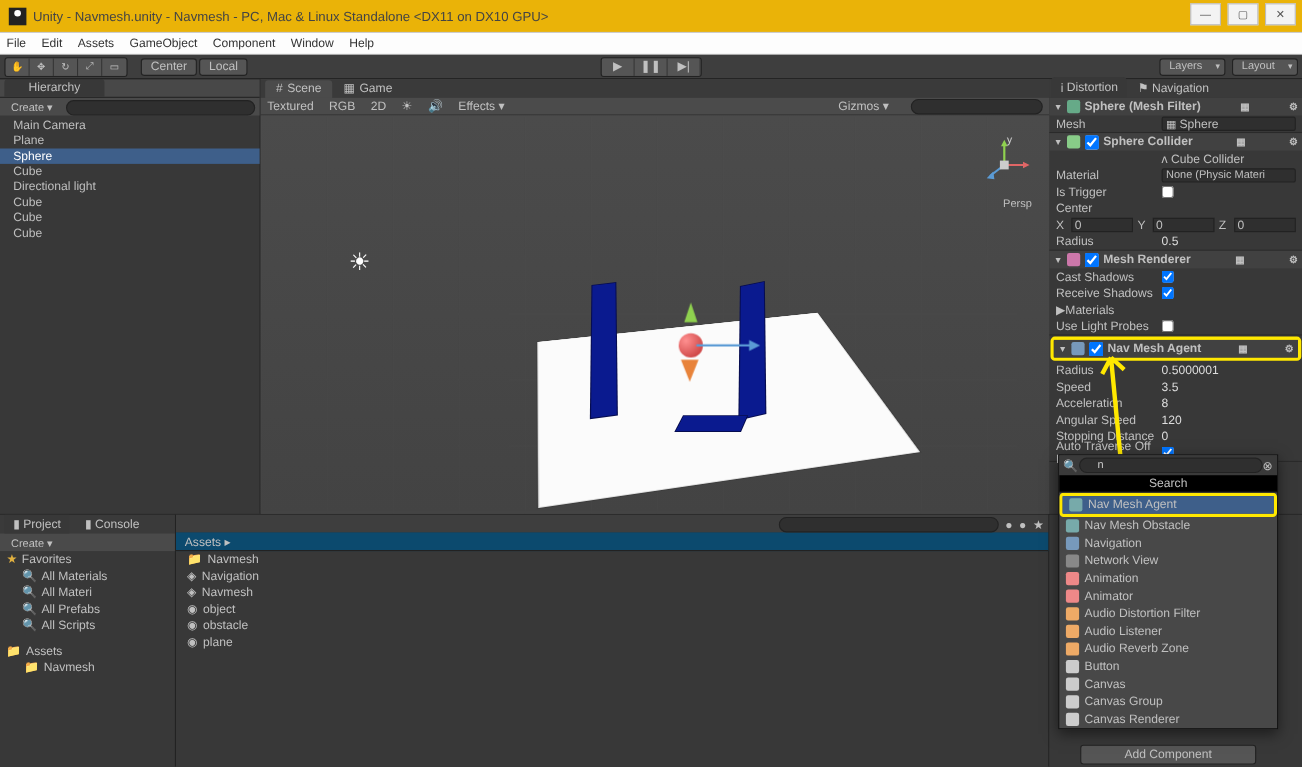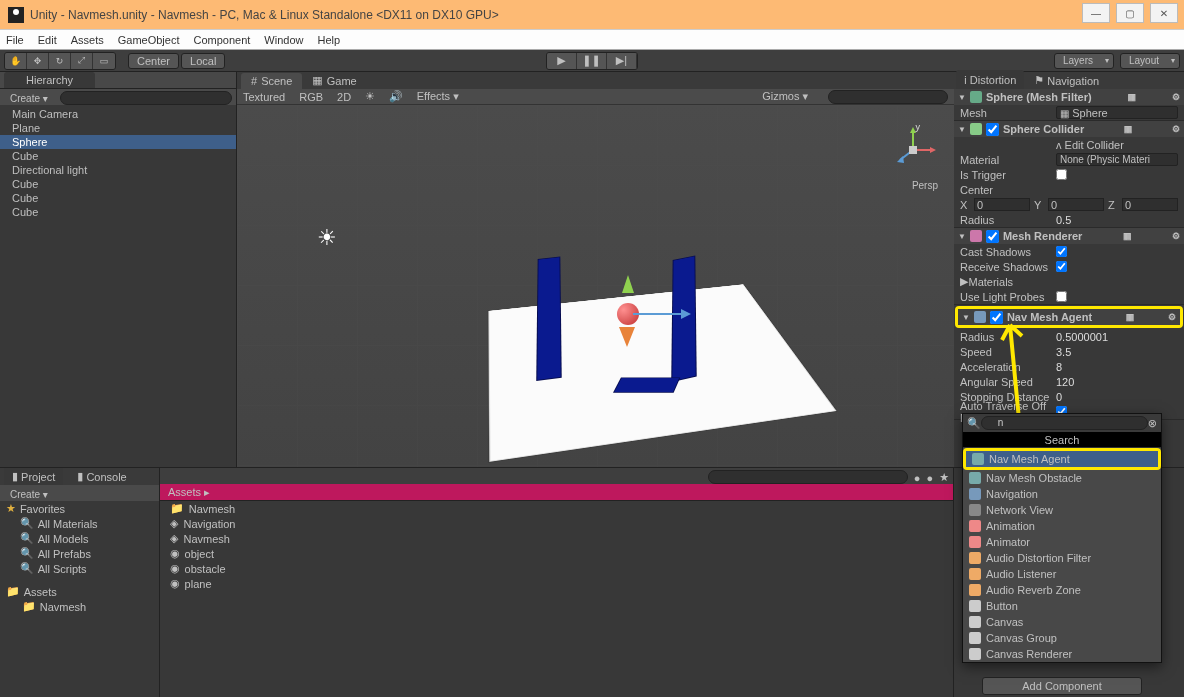--- a/index.html
+++ b/index.html
@@ -1,17 +1,17 @@
 <!DOCTYPE html>
 <html><head>
 <meta charset="utf-8">
 <style>
 *{margin:0;padding:0;box-sizing:border-box;font-family:Arial,sans-serif;font-size:11px;color:#c0c0c0;user-select:none}
 body{width:1184px;height:697px;background:#383838;overflow:hidden}
-.window-chrome{height:30px;background:#fdba74;border-bottom:1px solid #ccc;display:flex;align-items:center;padding:0 8px;position:relative}
+.window-chrome{height:30px;background:#eab308;border-bottom:1px solid #ccc;display:flex;align-items:center;padding:0 8px;position:relative}
 .window-chrome .logo{width:16px;height:16px;background:#222;margin-right:6px;position:relative}
 .window-chrome .logo::before{content:"";position:absolute;width:6px;height:6px;background:#fff;border-radius:50%;top:2px;left:5px}
 .window-chrome .title{color:#444;font-size:12px}
 .window-btns{position:absolute;right:6px;top:3px;display:flex;gap:6px}
 .window-btn{width:28px;height:20px;border:1px solid #bbb;background:#f3f3f3;display:flex;align-items:center;justify-content:center;color:#555;font-size:10px}
 .menubar{height:20px;background:#fdfdfd;display:flex;align-items:center;padding:0 6px;border-bottom:1px solid #aaa}
 .menubar span{color:#333;margin-right:14px;cursor:default}
 .toolbar{height:22px;background:#3e3e3e;border-bottom:1px solid #222;display:flex;align-items:center;padding:0 4px;position:relative}
 .tool-group{display:flex;border:1px solid #222;border-radius:3px;overflow:hidden;margin-right:8px}
 .tool-btn{width:22px;height:16px;background:#555;border-right:1px solid #333;display:flex;align-items:center;justify-content:center;font-size:9px}
@@ -72,21 +72,21 @@
 .lower{display:flex;height:230px;border-top:1px solid #222}
 .project{width:160px;background:#383838;border-right:1px solid #222}
 .project-tabs{height:17px;background:#3a3a3a;display:flex;align-items:flex-end;padding:0 4px;gap:6px}
 .proj-tab{padding:2px 8px;font-size:11px;display:flex;align-items:center;gap:3px}
 .proj-tab.active{background:#383838}
 .tree-item{padding:1px 6px;font-size:11px;display:flex;align-items:center;gap:4px}
 .tree-item.fav{color:#e0b040}
 .tree-item.sub{padding-left:20px;color:#d0a030}
 .tree-item.folder{color:#bfbfbf}
 .assets-panel{flex:1;background:#383838;border-right:1px solid #222;position:relative}
-.assets-head{height:17px;background:#be185d;border-bottom:1px solid #222;display:flex;align-items:center;padding:0 8px;font-size:11px}
+.assets-head{height:17px;background:#0c4a6e;border-bottom:1px solid #222;display:flex;align-items:center;padding:0 8px;font-size:11px}
 .asset-item{padding:1px 10px;font-size:11px;display:flex;align-items:center;gap:5px}
 
 .popup{position:absolute;right:22px;top:413px;width:200px;background:#484848;border:1px solid #111;box-shadow:0 4px 12px rgba(0,0,0,0.5);z-index:100}
 .popup-search{height:18px;background:#3a3a3a;display:flex;align-items:center;padding:0 4px}
 .popup-search .sf{flex:1;height:14px;background:#2f2f2f;border:1px solid #222;border-radius:7px;padding:0 16px;font-size:10px;color:#ccc}
 .popup-head{height:16px;background:#000000;text-align:center;font-size:11px;border-bottom:1px solid #333;line-height:16px}
 .popup-list{max-height:230px;overflow:hidden}
 .popup-item{height:16px;display:flex;align-items:center;padding:0 6px;gap:5px;font-size:11px}
 .popup-item.sel{background:#3e5f8a;color:#fff}
 .popup-item .pi-ico{width:12px;height:12px;background:#7aa;border-radius:2px}
@@ -245,21 +245,21 @@
       <div class="comp-head">
           <span class="foldout">▼</span>
           <span class="ico" style="background:#8c8"></span>
           <input type="checkbox" checked="" style="">
           <span>Sphere Collider</span>
           <span class="gear">▦</span>
           <span class="gear">⚙</span>
         </div>
       <div class="prop-row">
           <span class="label"></span>
-          <span>ʌ <span>Edit Collider</span></span>
+          <span>ʌ <span>Cube Collider</span></span>
         </div>
       <div class="prop-row">
           <span class="label">Material</span>
           <span class="field-box">None (Physic Materi</span>
         </div>
       <div class="prop-row">
           <span class="label">Is Trigger</span>
           <input type="checkbox" style="">
         </div>
       <div class="prop-row">
@@ -355,21 +355,21 @@
       <div class="proj-tab">
           <span>▮</span>
           <span>Console</span>
         </div>
     </div>
     <div class="panel-subhead">
         <span class="create-btn">Create ▾</span>
       </div>
     <div class="tree-item fav">★ <span>Favorites</span></div>
     <div class="tree-item sub">🔍 <span>All Materials</span></div>
-    <div class="tree-item sub">🔍 <span>All Models</span></div>
+    <div class="tree-item sub">🔍 <span>All Materi</span></div>
     <div class="tree-item sub">🔍 <span>All Prefabs</span></div>
     <div class="tree-item sub">🔍 <span>All Scripts</span></div>
     <div style="height:8px"></div>
     <div class="tree-item folder">📁 <span>Assets</span></div>
     <div class="tree-item folder" style="padding-left:22px">📁 <span>Navmesh</span></div>
   </div>
 
   <div class="assets-panel">
     <div class="panel-subhead" style="justify-content:flex-end;gap:6px;background:#3e3e3e">
       <div class="search-field" style="width:200px;flex:none"></div>

